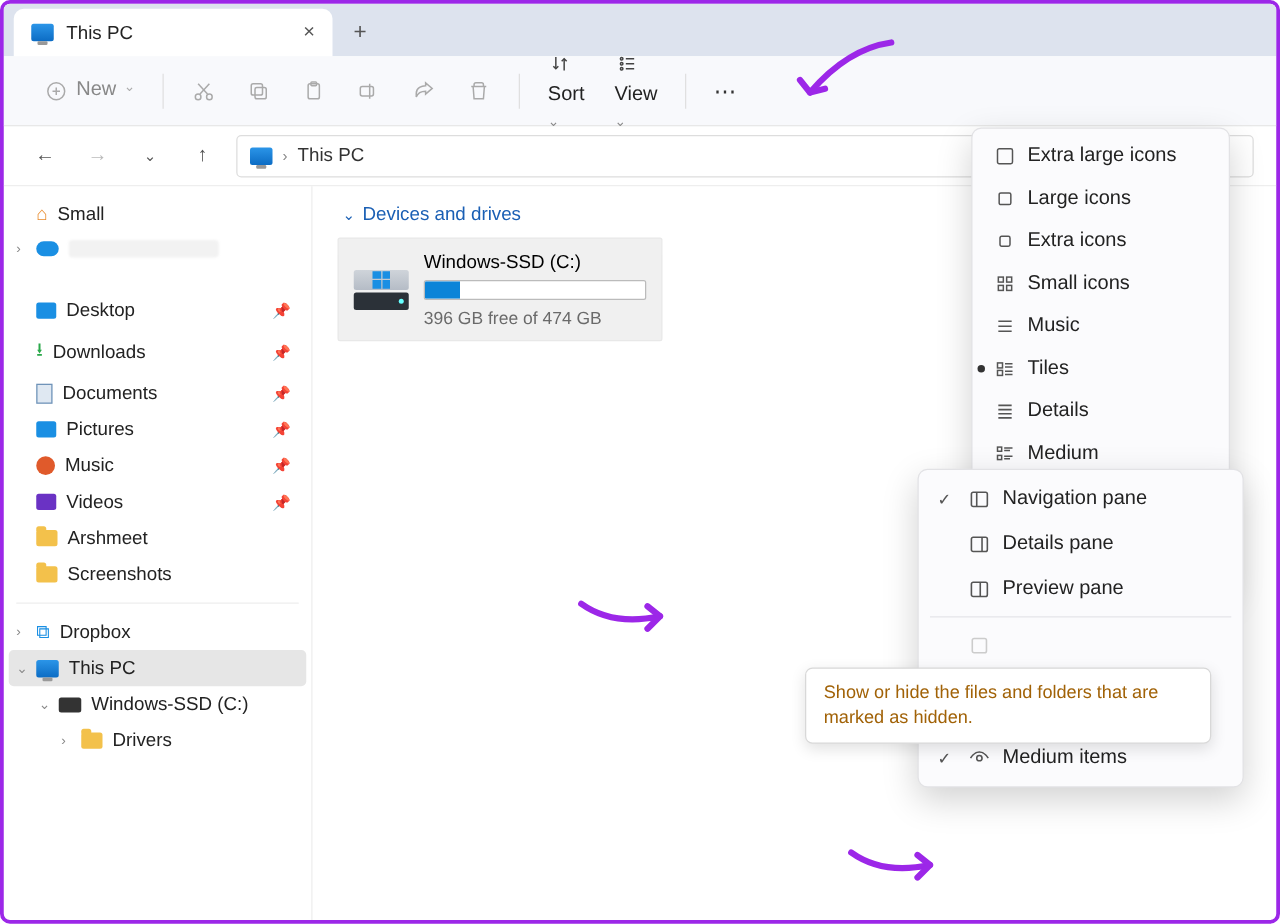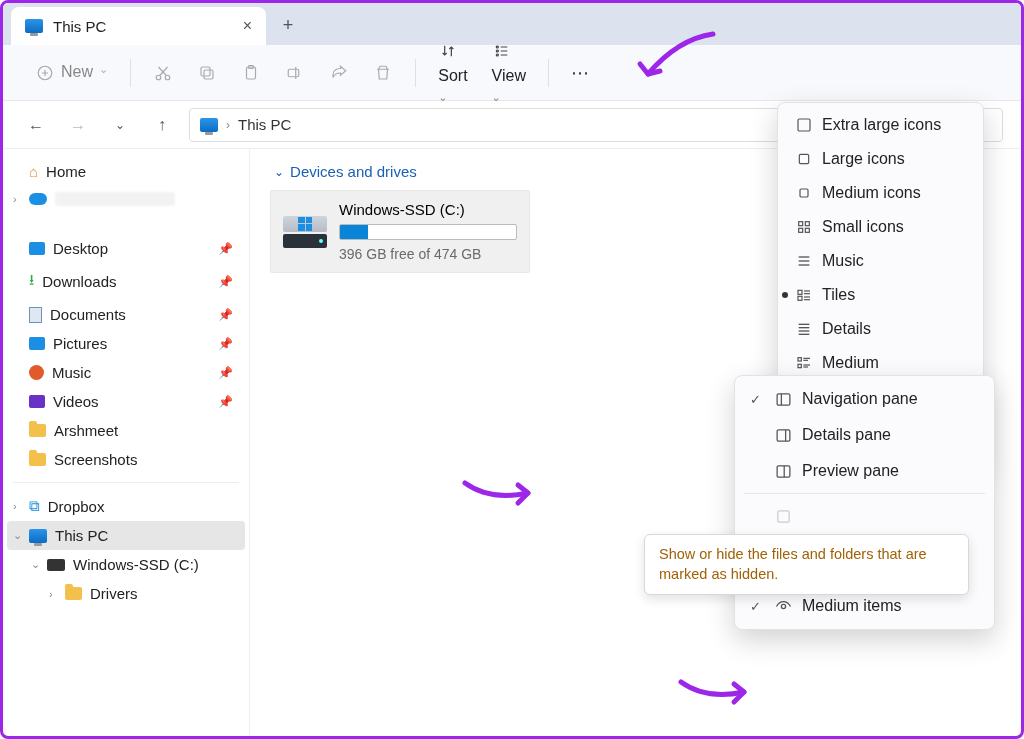--- a/index.html
+++ b/index.html
@@ -198,21 +198,21 @@
     <span style="color:#888;font-size:12px;">›</span>
     <span>This PC</span>
   </div>
 </div>
 
 <div class="main">
 
   <div class="sidebar">
     <div class="sb-item">
       <span class="icon-home">⌂</span>
-      <span>Home</span>
+      <span>Small</span>
     </div>
     <div class="sb-item">
       <span class="sb-chev">›</span>
       <span class="icon-cloud"></span>
       <span style="width:120px;height:14px;background:#f2f2f2;border-radius:3px;filter:blur(1px);"></span>
     </div>
     <div style="height:22px;"></div>
 
     <div class="sb-item">
         <span style="width:16px;height:13px;background:#1a8fe3;border-radius:2px;display:inline-block;"></span>
@@ -318,21 +318,21 @@
             </svg>
           </span>
           <span>Large icons</span>
         </div>
       <div class="mi">
           <span class="mi-icon">
             <svg width="16" height="16" viewBox="0 0 24 24" fill="none" stroke="#555" stroke-width="1.8">
               <rect x="6" y="6" width="12" height="12" rx="2"></rect>
             </svg>
           </span>
-          <span>Medium icons</span>
+          <span>Extra icons</span>
         </div>
       <div class="mi">
           <span class="mi-icon">
             <svg width="16" height="16" viewBox="0 0 24 24" fill="none" stroke="#555" stroke-width="1.8">
               <rect x="4" y="4" width="6" height="6"></rect>
               <rect x="14" y="4" width="6" height="6"></rect>
               <rect x="4" y="14" width="6" height="6"></rect>
               <rect x="14" y="14" width="6" height="6"></rect>
             </svg>
           </span>

